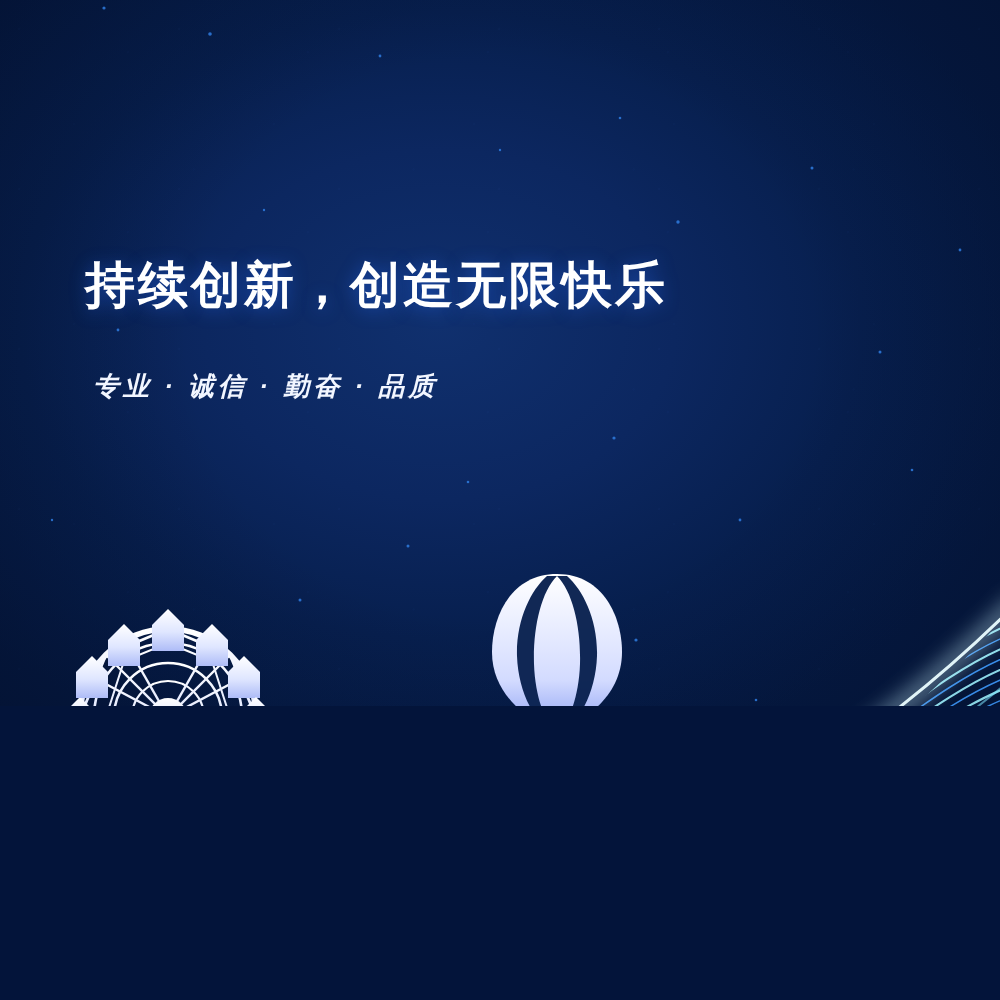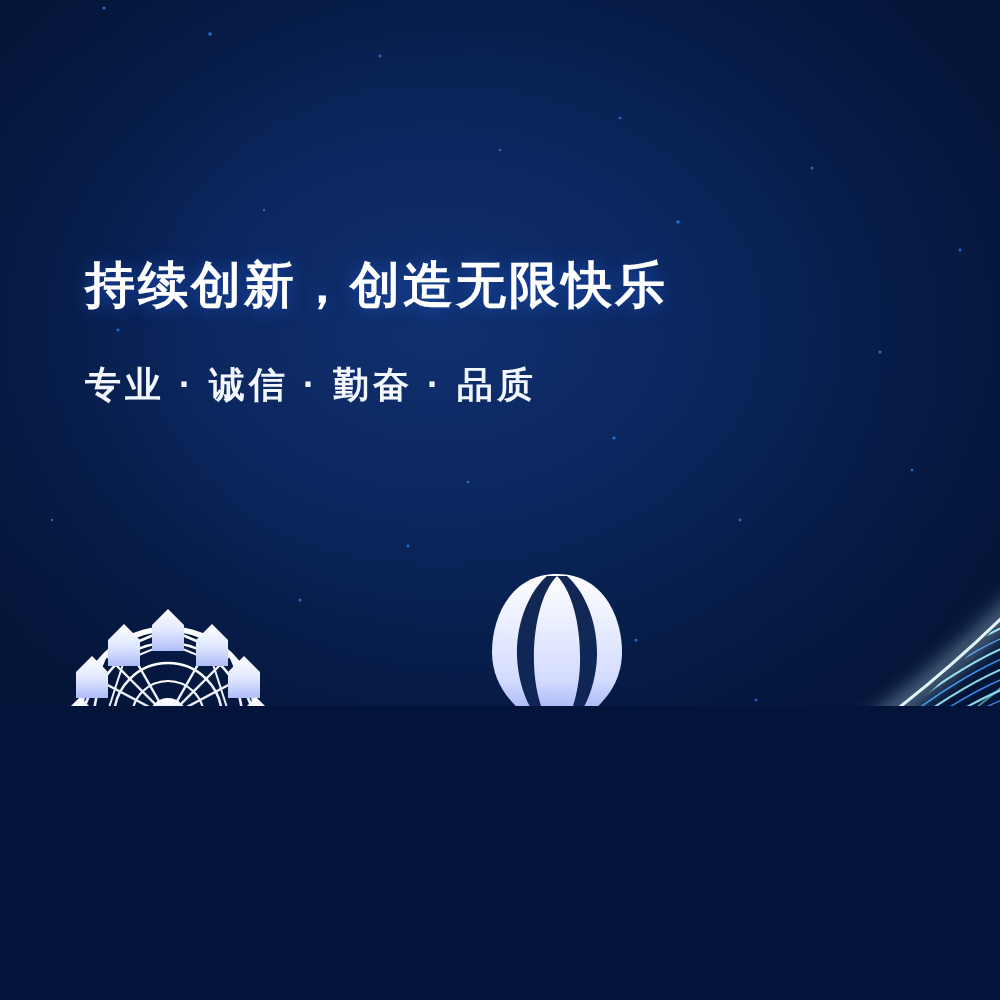--- a/index.html
+++ b/index.html
@@ -40,27 +40,28 @@
     margin:0;
     font-size:50px;
     line-height:1.1;
     font-weight:700;
     color:#ffffff;
     letter-spacing:3px;
     white-space:nowrap;
     text-shadow:0 2px 18px rgba(40,110,255,.45);
   }
   .subline{
-    margin:0;
+    margin:8px;
     padding-top:48px;
-    font-size:36px;
+    font-size:26px;
     font-weight:700;
     color:#f2f6ff;
     letter-spacing:4px;
     white-space:nowrap;
+    font-style:italic;
   }
 
   
   .art{position:absolute;left:0;top:0;width:1000px;height:1000px;display:block;}
 </style>
 </head>
 <body>
 
 <div id="stage">
 

